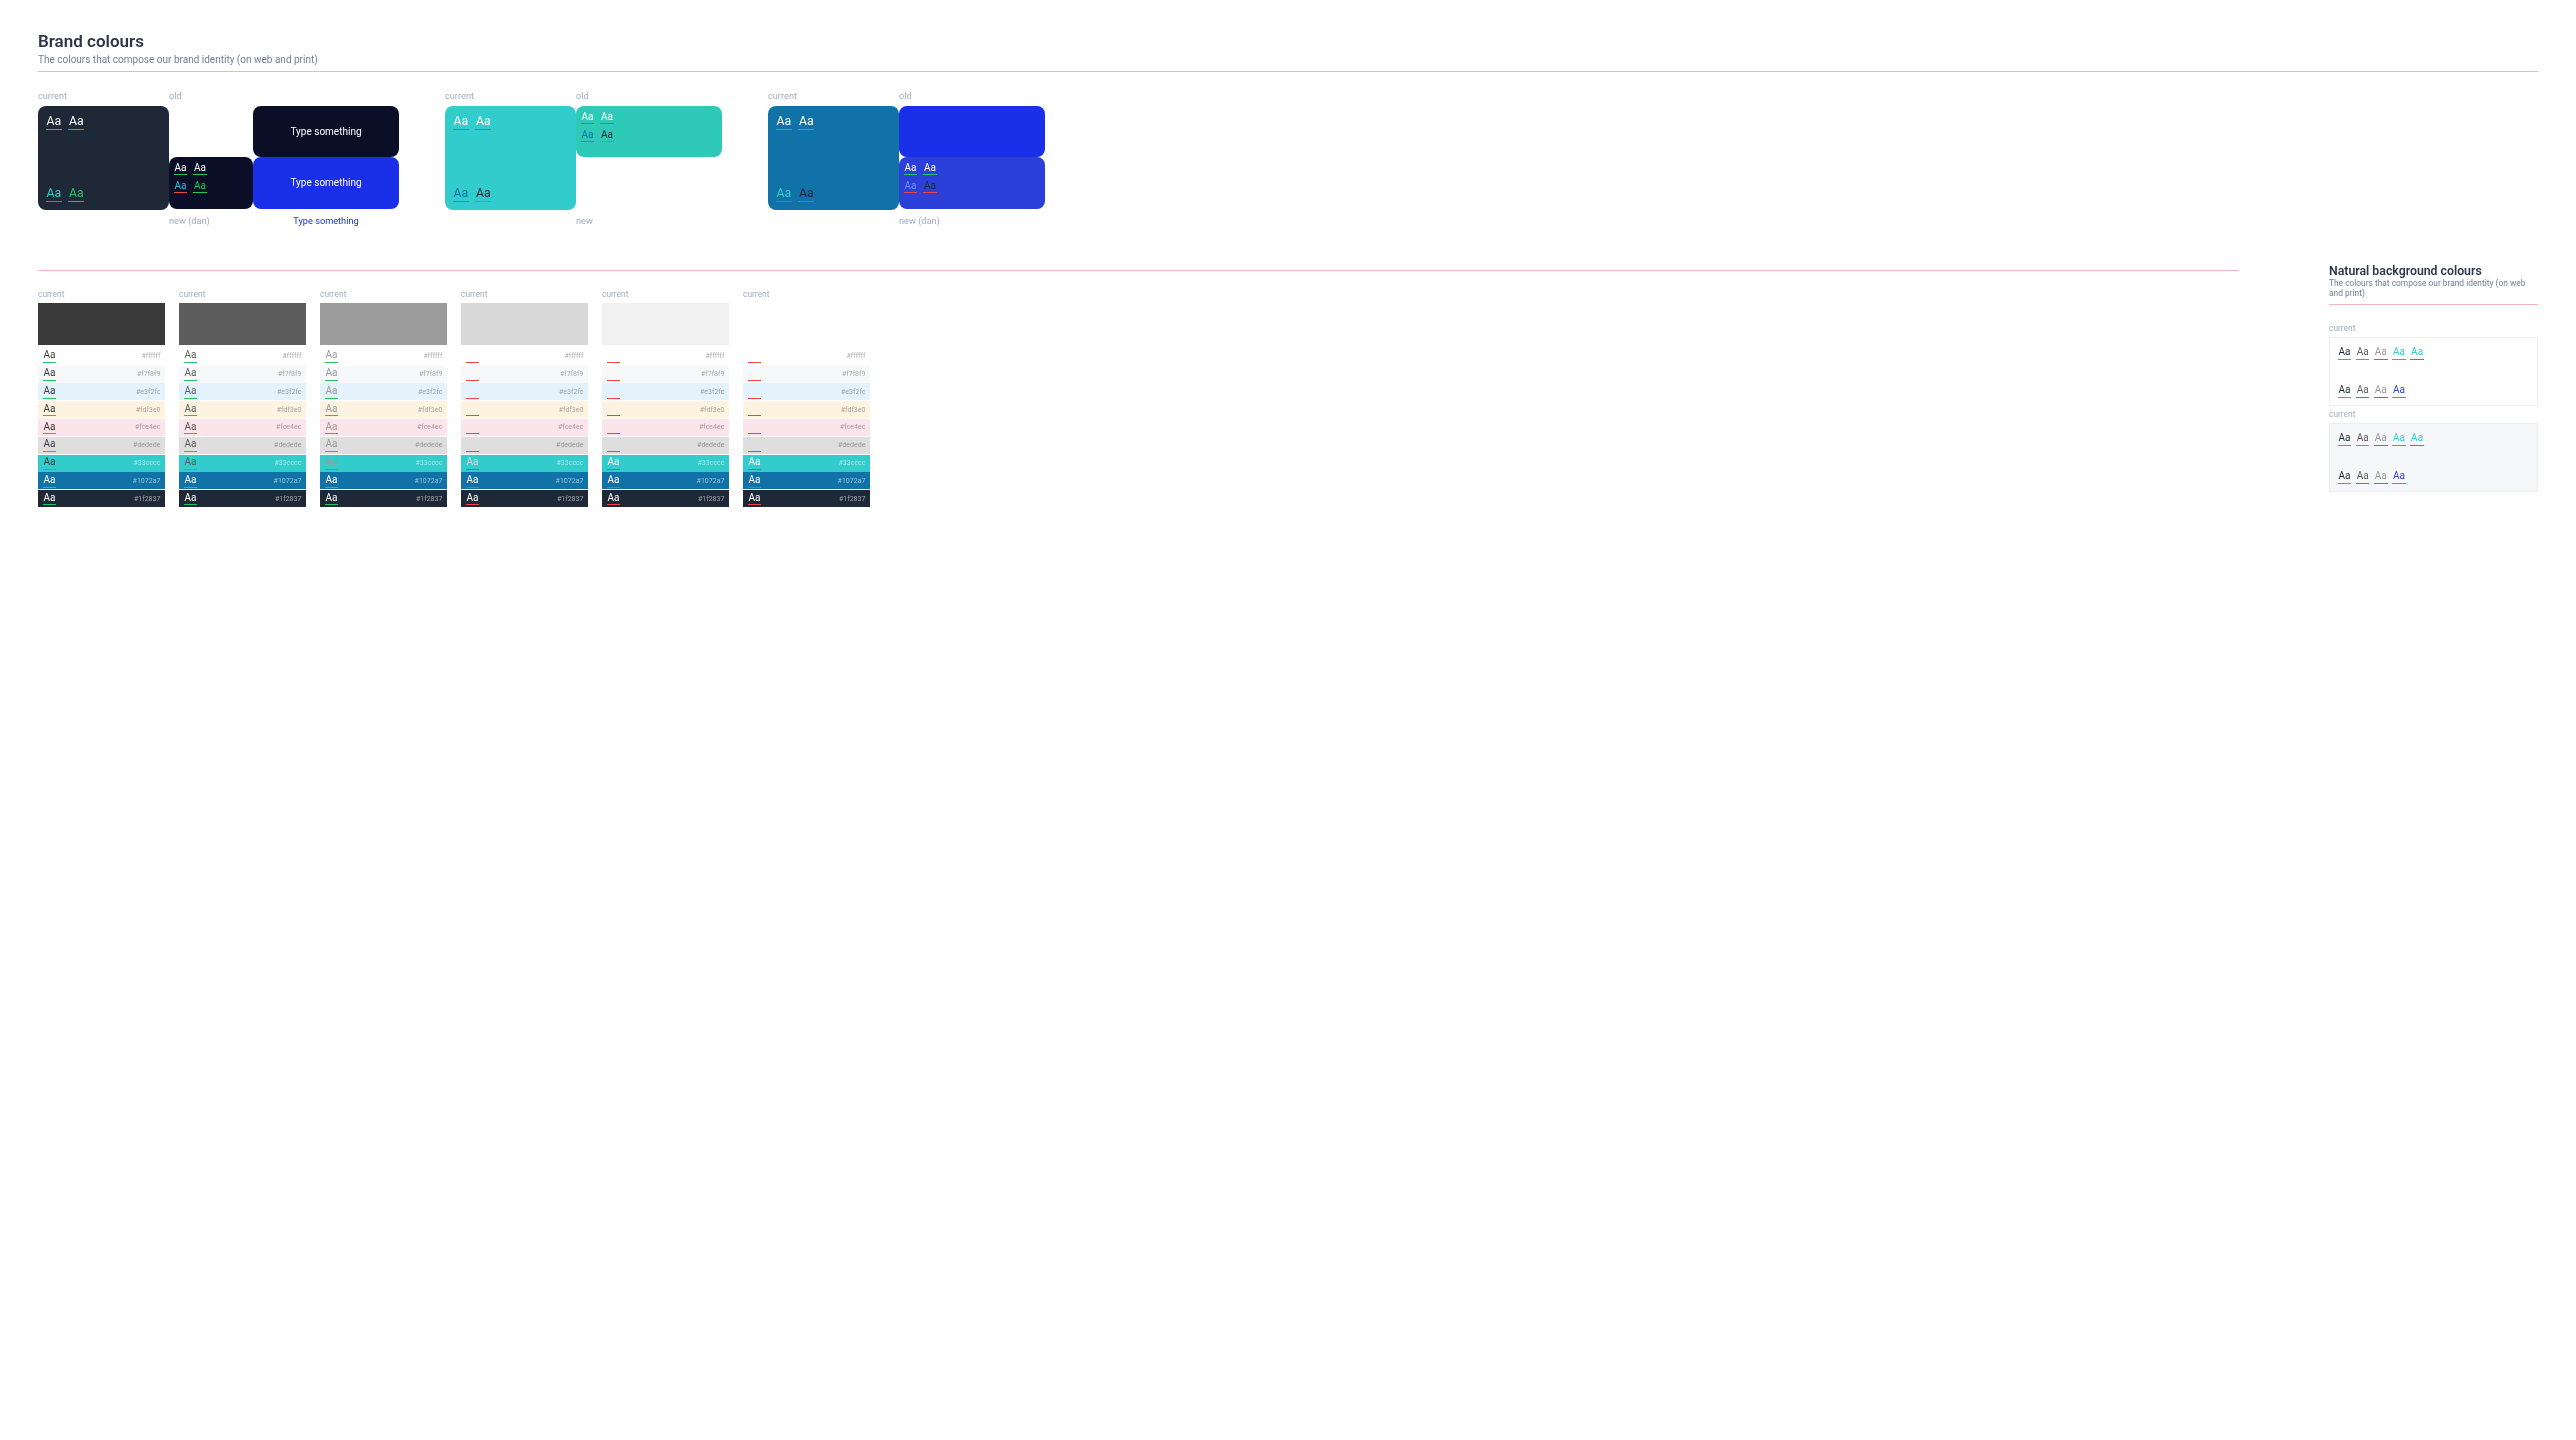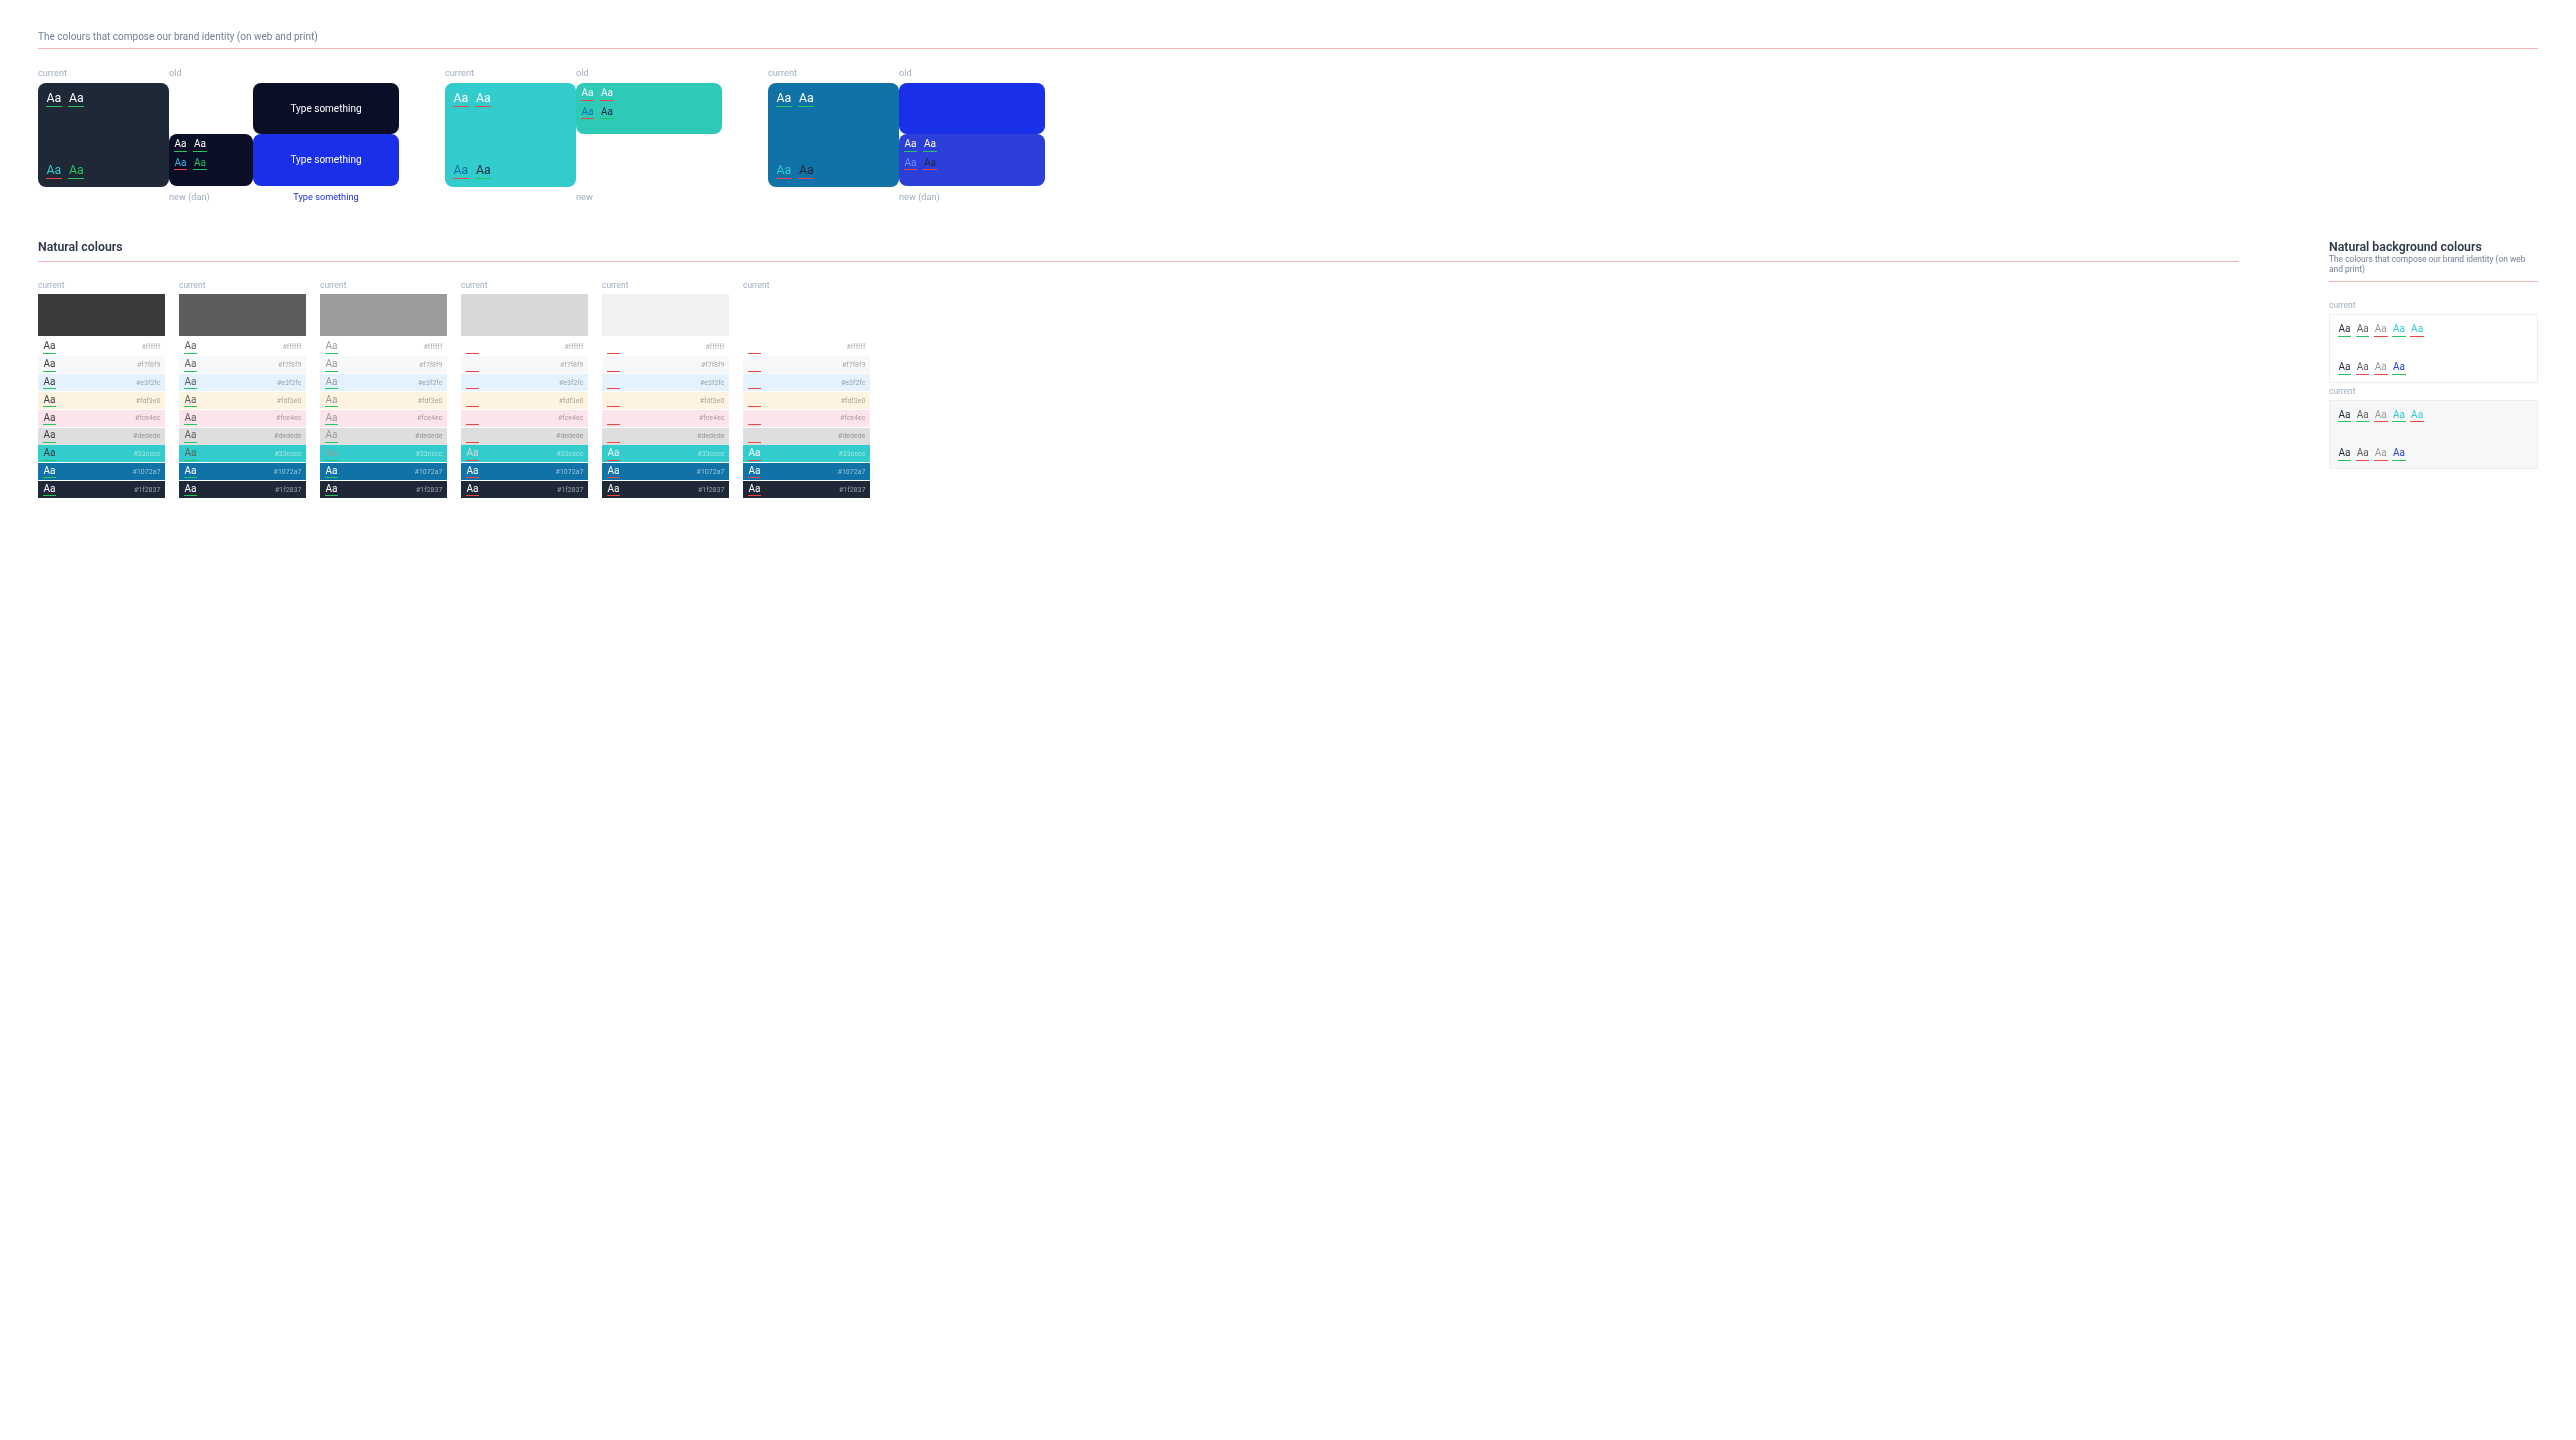--- a/index.html
+++ b/index.html
@@ -34,20 +34,21 @@
 .hex { font-size: 7px; color: rgba(0,0,0,0.35); }
 .hex.light { color: rgba(255,255,255,0.55); }
 .bg-block { padding: 7.7px 7.7px 31px 7.7px; margin-bottom: 2.3px; position: relative; min-height: 69px; }
 .bg-block .bot { position: absolute; bottom: 7.7px; left: 7.7px; }
 .aa-line .aa { font-size: 10px; margin-right: 4.6px; }
 </style>
 </head>
 <body>
 
 <div class="section-header">
+  <div class="section-title">Brand colours</div>
   <div class="section-sub">The colours that compose our brand identity (on web and print)</div>
   <hr class="hr-pink">
 </div>
 
 <div class="brand-row" id="brand-row">
     <div class="brand-group">
       <div style="display:flex">
         <div class="state-label" style="width:131px">current</div>
         <div class="state-label" style="width:84px">old</div>
       </div>
@@ -120,21 +121,20 @@
       </div>
       <div style="display:flex">
         <div style="width:131px"></div>
         <div class="below-label" style="width:146px">new (dan)</div>
       </div>
     </div>
   </div>
 
 <div class="nat-wrap">
   <div class="nat-left">
-    <div class="sm-title">Natural colours</div>
     <hr class="hr-pink">
     <div class="nat-cols" id="nat-cols">
         <div class="nat-col">
           <div class="col-label">current</div>
           <div class="top-swatch" style="background:#3a3a3a"></div>
           <div class="row-swatch" style="background:#ffffff">
       <span class="aa small u-green" style="color:#3a3a3a">Aa</span>
       <span class="hex ">#ffffff</span>
     </div>
           <div class="row-swatch" style="background:#f7f8f9">

